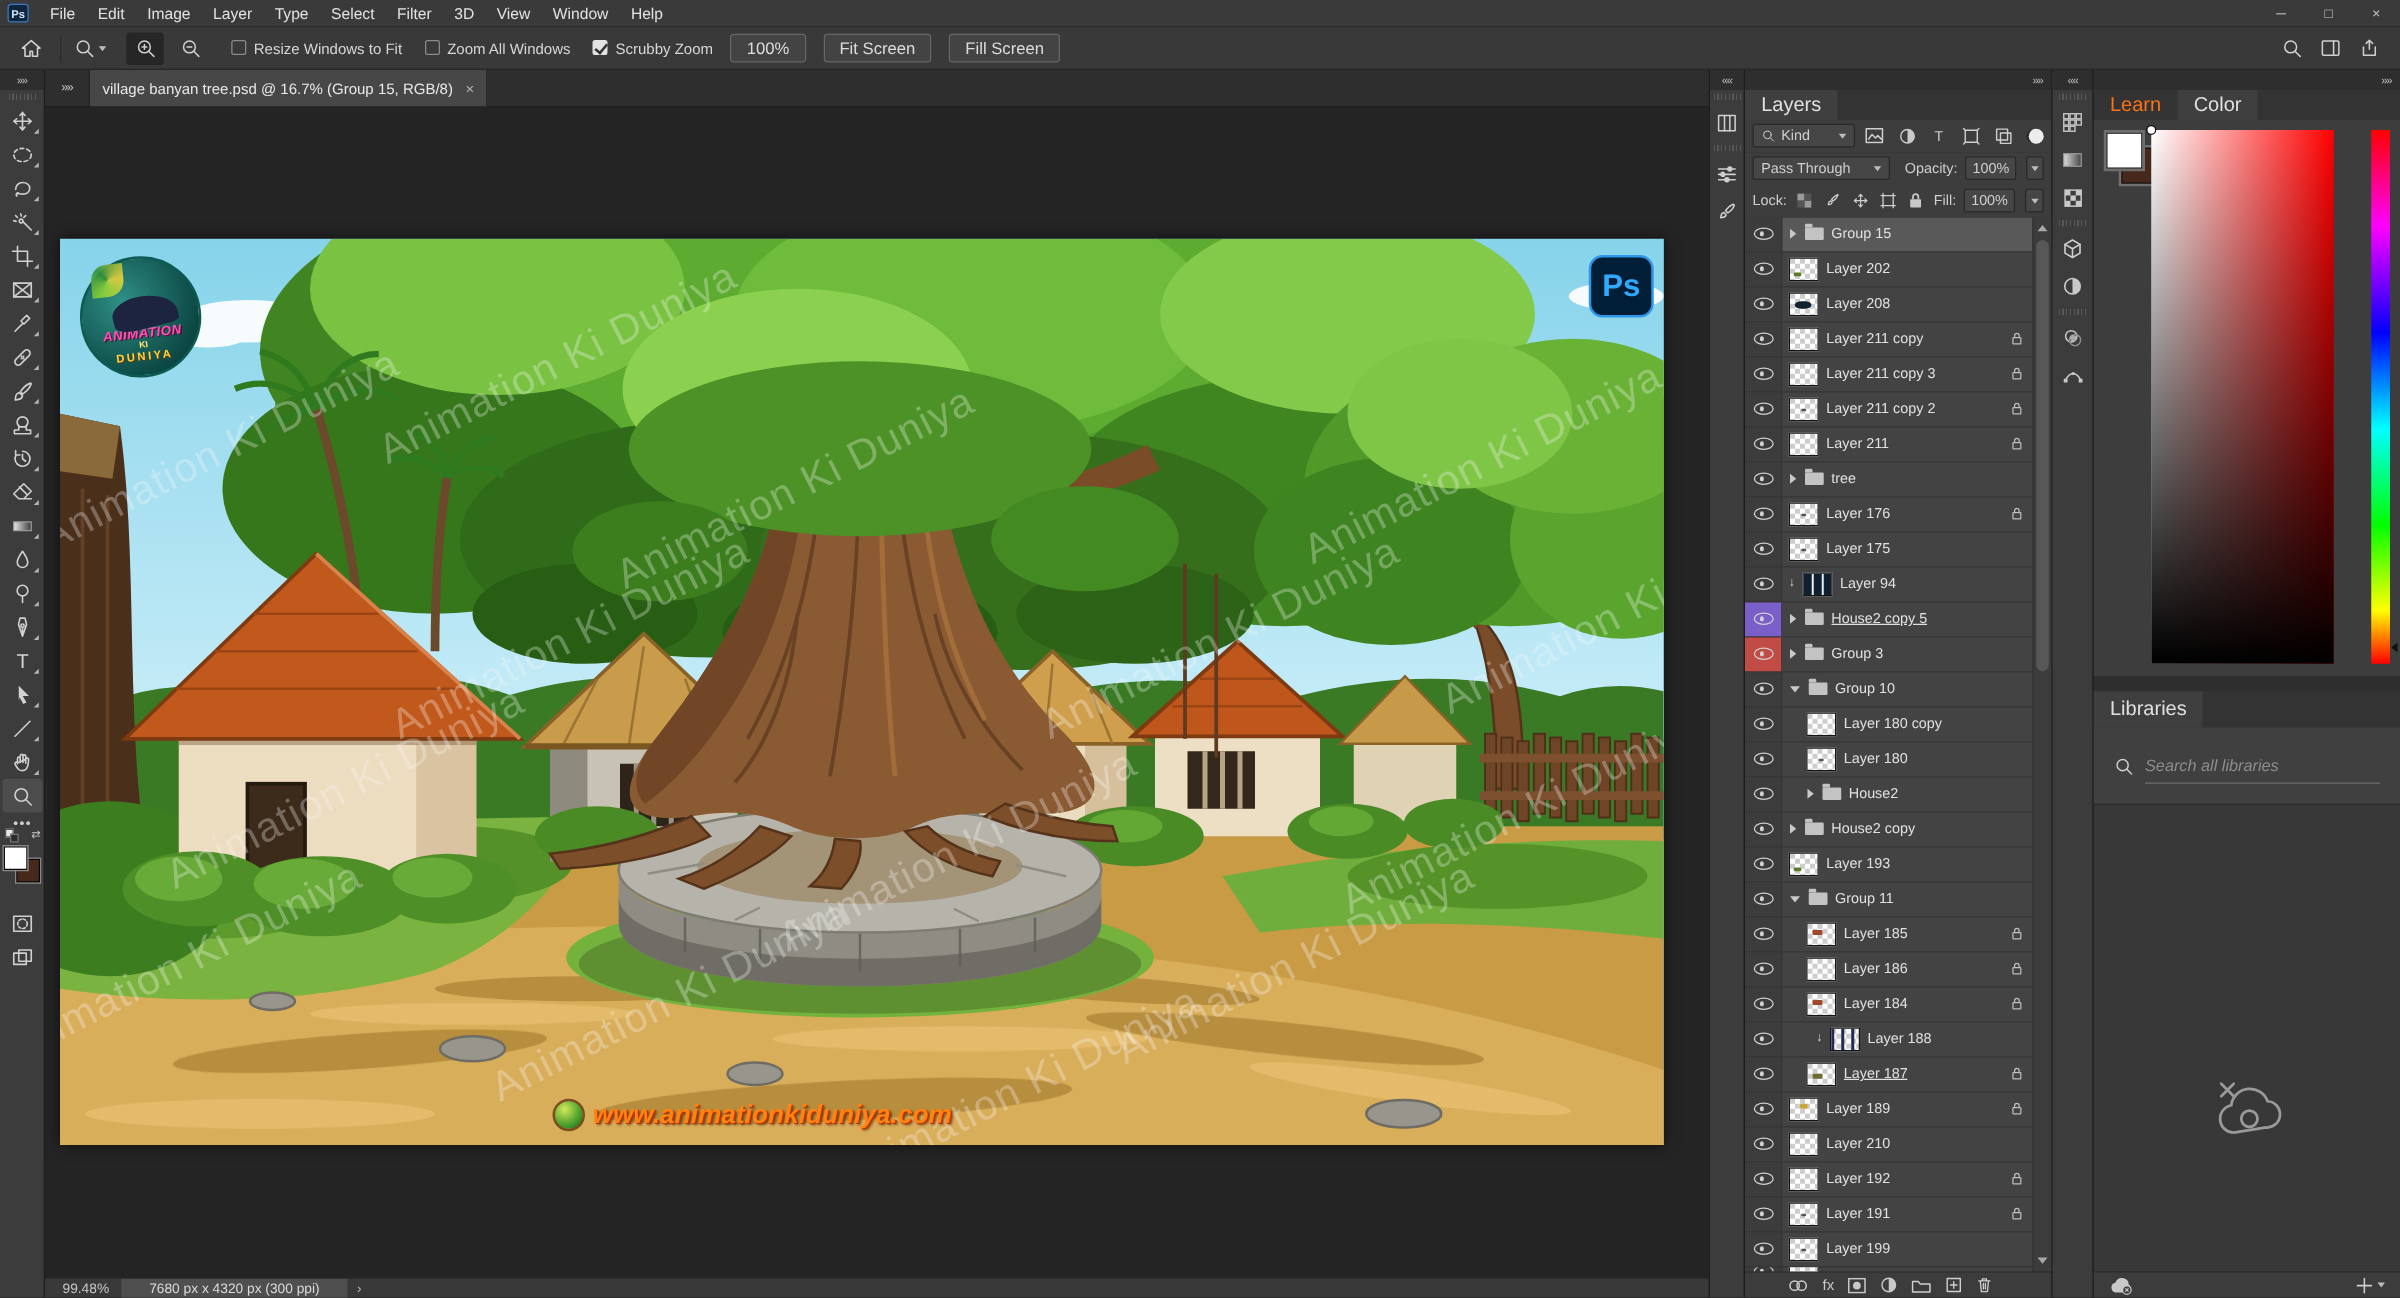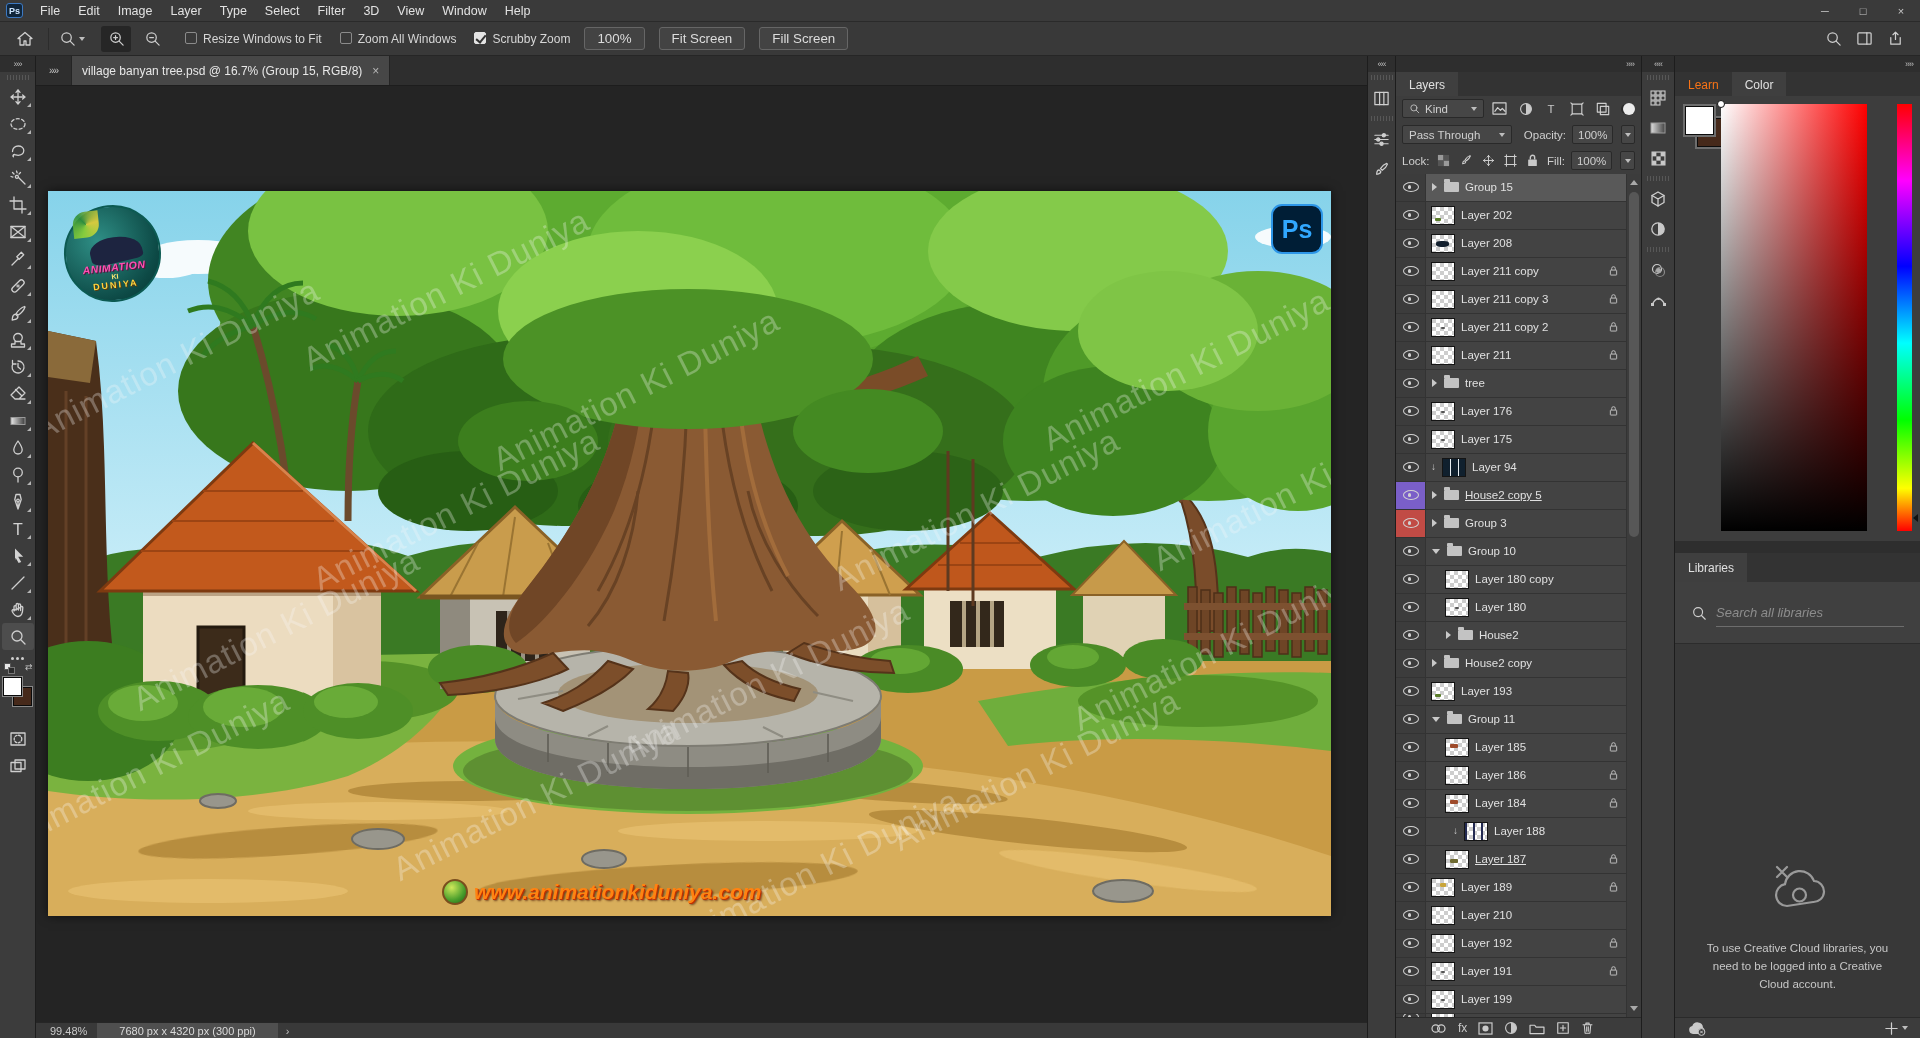--- a/index.html
+++ b/index.html
@@ -68,21 +68,21 @@
 .strip{width:28px;background:#3c3c3c;border-left:1px solid #1d1d1d;display:flex;flex-direction:column;align-items:center}
 .strip2{width:33px}
 .sicon{width:26px;height:24px;display:flex;align-items:center;justify-content:center;margin:3px 0}
 
 .dock{background:#333;border-left:1px solid #1d1d1d;display:flex;flex-direction:column}
 #layersdock{width:246px}
 #colordock{width:246px}
 .dockhead2{height:16px;background:#2e2e2e;display:flex;align-items:center;justify-content:flex-end;padding-right:7px;font-size:9px;letter-spacing:-1px;color:#bdbdbd}
 .dockhead3{height:16px;background:#2e2e2e;display:flex;align-items:center;justify-content:center;font-size:9px;letter-spacing:-1px;color:#bdbdbd;width:100%}
 .ptabs{height:24px;background:#333;display:flex;align-items:stretch}
-.ptab{padding:13px 13px;display:flex;align-items:center;font-size:12px;color:#e0e0e0;background:#3f3f3f}
+.ptab{padding:13px 13px;display:flex;align-items:center;font-size:16px;color:#e0e0e0;background:#3f3f3f}
 .ptab.inactive{background:transparent;color:#f97316}
 .pmenu{margin-left:auto;align-self:center;padding-right:8px}
 .hamb{width:15px;height:9px;border-top:2px solid #b9b9b9;border-bottom:2px solid #b9b9b9;position:relative}
 .hamb::after{content:'';position:absolute;left:0;top:2.5px;width:100%;height:2px;background:#b9b9b9}
 .prow{height:26px;background:#3d3d3d;display:flex;align-items:center;padding:0 6px;font-size:11.5px;color:#cfcfcf;gap:6px}
 .selbox{background:#464646;border:1px solid #292929;border-radius:2px;height:19px;display:flex;align-items:center;padding:0 6px;gap:5px}
 .valbox{background:#464646;border:1px solid #292929;border-radius:2px;height:19px;display:flex;align-items:center;padding:0 5px;justify-content:flex-end}
 .vbtn{background:#464646;border:1px solid #292929;border-radius:2px;height:19px;width:16px;display:flex;align-items:center;justify-content:center;margin-left:2px}
 .fic{width:24px;height:20px;display:flex;align-items:center;justify-content:center}
 .sw{width:17px;height:10px;border-radius:5px;background:#2a2a2a;position:relative;margin-left:2px}
@@ -1289,21 +1289,20 @@
       <input id="libsearch" placeholder="Search all libraries" style="">
     </div>
     <div id="libbody">
       <svg id="ccicon" width="66" height="52" viewBox="0 0 66 52">
         <g fill="none" stroke="#9a9a9a" stroke-width="2.2" stroke-linecap="round">
           <path d="M22 44 a11 11 0 0 1 -2 -21.8 A15 15 0 0 1 49 19 a10.5 10.5 0 0 1 -1 21z"></path>
           <path d="M28 33 a6.5 6.5 0 1 1 6.5 6.5 M34.5 39.5 a6.5 6.5 0 1 1 6.5 -6.5"></path>
           <path d="M12 5 L22 15 M22 5 L12 15"></path>
         </g>
       </svg>
-      <div id="libmsg">To use Creative Cloud libraries, you need to be logged into a Creative Cloud account.</div>
     </div>
     <div id="libbar">
       <svg width="20" height="15" viewBox="0 0 20 15">
         <path d="M6 13 a4 4 0 0 1 -.7-7.9 A5.5 5.5 0 0 1 16 6.5 a3.8 3.8 0 0 1 -.7 6.5z" fill="#c9c9c9"></path>
         <circle cx="14.5" cy="11" r="3.4" fill="#3c3c3c" stroke="#c9c9c9" stroke-width="1"></circle>
         <path d="M13.2 9.7l2.6 2.6M15.8 9.7l-2.6 2.6" stroke="#c9c9c9" stroke-width="1"></path>
       </svg>
       <span class="plus">
         <svg class="ic" width="15" height="15" viewBox="0 0 16 16">
             <path d="M8 2v12M2 8h12"></path>

